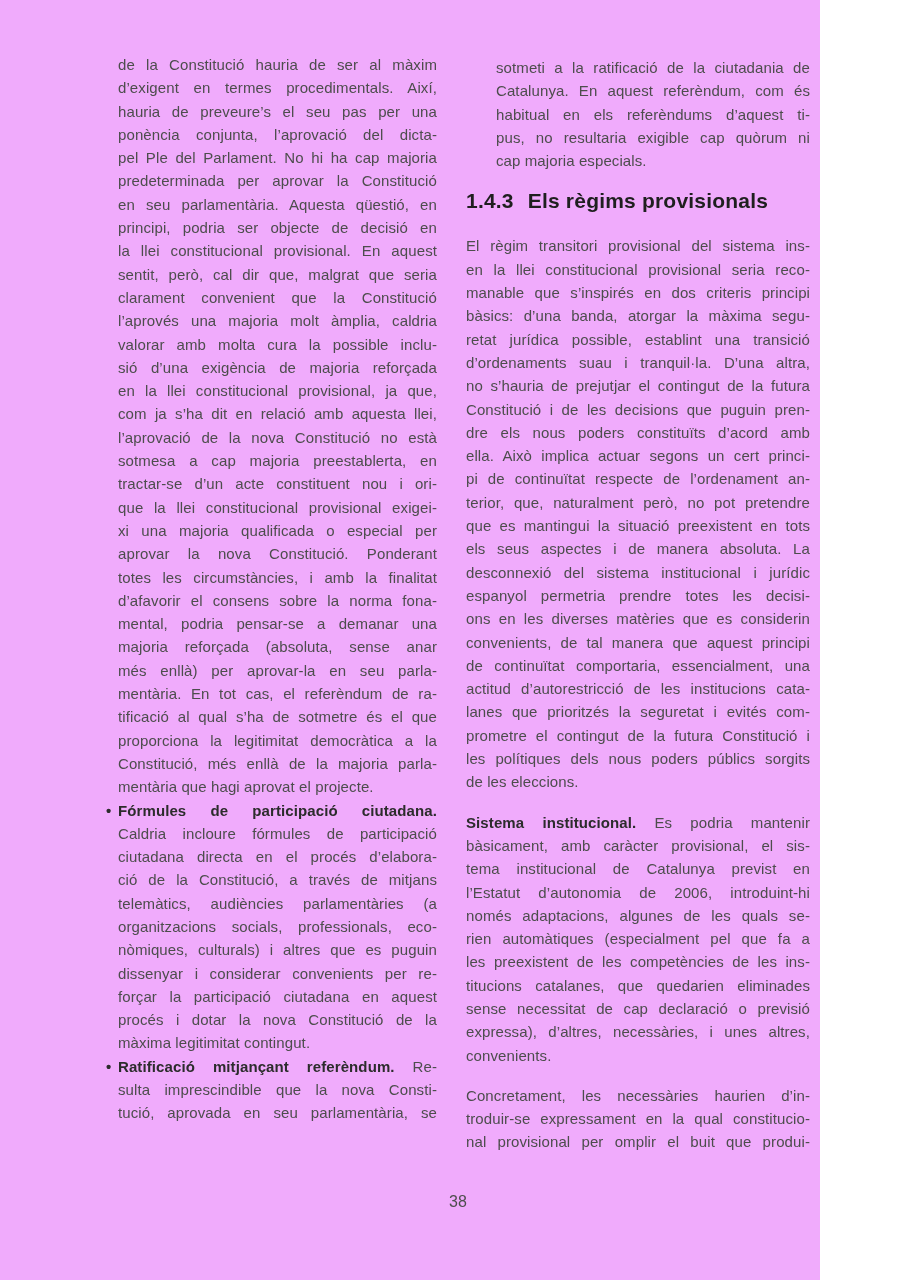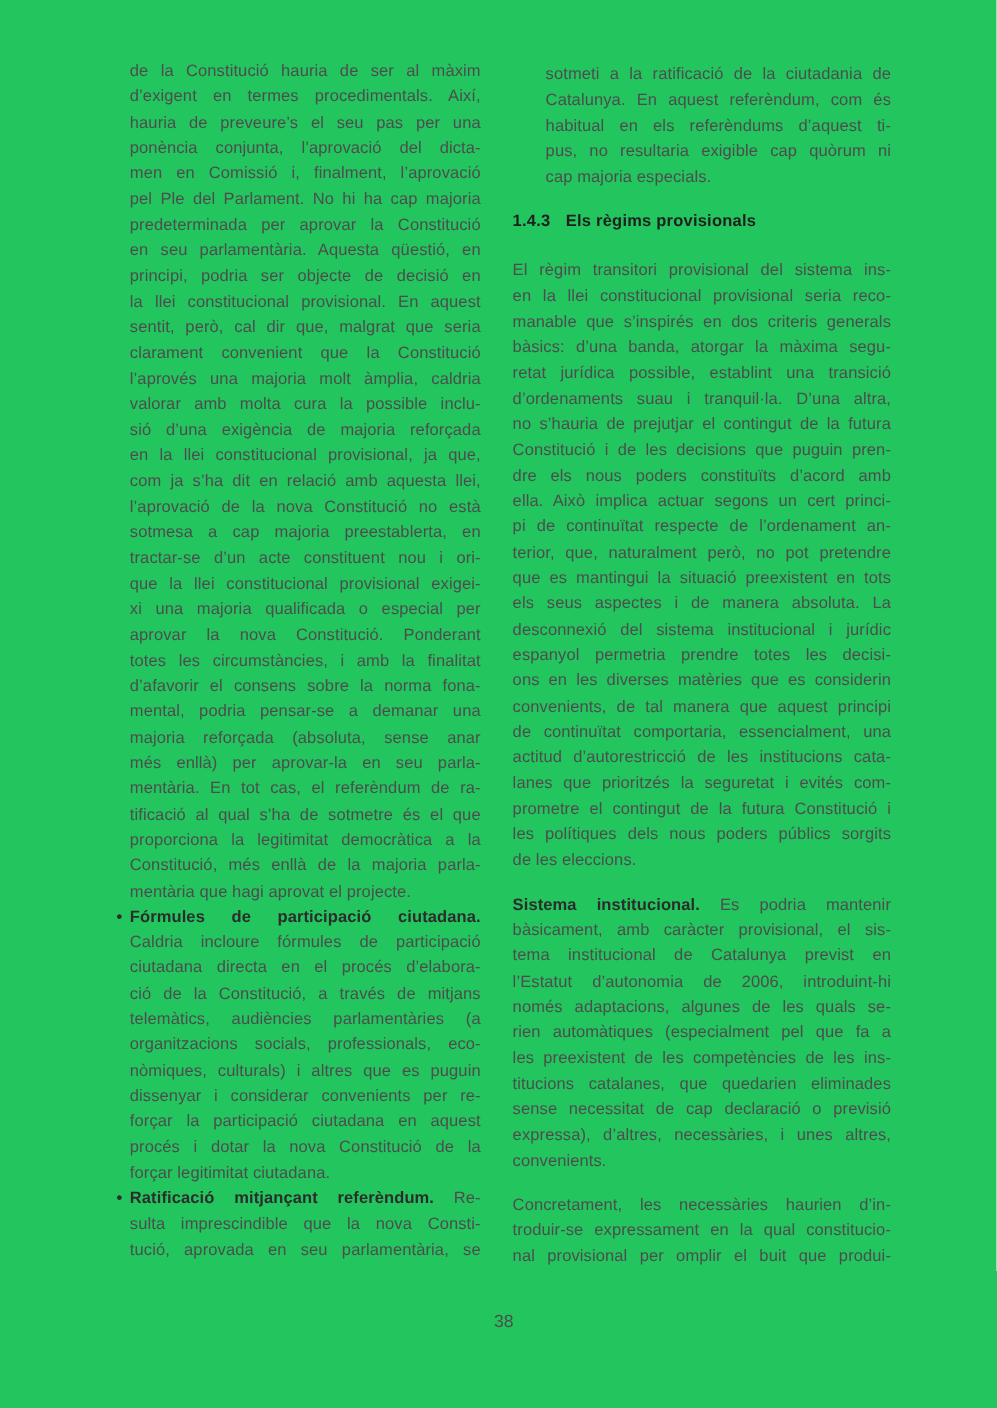--- a/index.html
+++ b/index.html
@@ -3,23 +3,23 @@
 <meta charset="utf-8">
 <style>
   html, body {
     margin: 0;
     padding: 0;
     background: #ffffff;
     font-family: "Liberation Sans", sans-serif;
   }
   .page {
     position: relative;
-    width: 906px;
+    width: 820px;
     height: 1280px;
-    background: #22c55e;
+    background: #f0abfc;
     overflow: hidden;
   }
   
   .col {
     position: absolute;
     top: 53px;
     font-size: 15px;
     line-height: 23.3px;
     color: #4d4d4d;
     letter-spacing: 0.1px;
@@ -53,21 +53,21 @@
   .bullet-marker {
     position: absolute;
     left: -12px;
     top: 0;
     color: #2c2c2c;
     font-weight: bold;
   }
   
   .section-heading {
     margin: 16px 0 20px 0;
-    font-size: 15px;
+    font-size: 21px;
     line-height: 26px;
     font-weight: bold;
     color: #1f1f1f;
     letter-spacing: 0.2px;
   }
   .section-heading .heading-number { margin-right: 14px; }
   
   .page-number {
     position: absolute;
     top: 1193px;
@@ -82,21 +82,20 @@
 <body>
 
 <div class="page">
 
   <div class="col col-left">
     <div class="para">
         <div class="line"><span>de la Constitució hauria de ser al màxim</span></div>
         <div class="line"><span>d’exigent en termes procedimentals. Així,</span></div>
         <div class="line"><span>hauria de preveure’s el seu pas per una</span></div>
         <div class="line"><span>ponència conjunta, l’aprovació del dicta-</span></div>
-        <div class="line"><span>men en Comissió i, finalment, l’aprovació</span></div>
         <div class="line"><span>pel Ple del Parlament. No hi ha cap majoria</span></div>
         <div class="line"><span>predeterminada per aprovar la Constitució</span></div>
         <div class="line"><span>en seu parlamentària. Aquesta qüestió, en</span></div>
         <div class="line"><span>principi, podria ser objecte de decisió en</span></div>
         <div class="line"><span>la llei constitucional provisional. En aquest</span></div>
         <div class="line"><span>sentit, però, cal dir que, malgrat que seria</span></div>
         <div class="line"><span>clarament convenient que la Constitució</span></div>
         <div class="line"><span>l’aprovés una majoria molt àmplia, caldria</span></div>
         <div class="line"><span>valorar amb molta cura la possible inclu-</span></div>
         <div class="line"><span>sió d’una exigència de majoria reforçada</span></div>
@@ -126,21 +125,21 @@
           <div class="line"><b>Fórmules de participació ciutadana.</b></div>
           <div class="line"><span>Caldria incloure fórmules de participació</span></div>
           <div class="line"><span>ciutadana directa en el procés d’elabora-</span></div>
           <div class="line"><span>ció de la Constitució, a través de mitjans</span></div>
           <div class="line"><span>telemàtics, audiències parlamentàries (a</span></div>
           <div class="line"><span>organitzacions socials, professionals, eco-</span></div>
           <div class="line"><span>nòmiques, culturals) i altres que es puguin</span></div>
           <div class="line"><span>dissenyar i considerar convenients per re-</span></div>
           <div class="line"><span>forçar la participació ciutadana en aquest</span></div>
           <div class="line"><span>procés i dotar la nova Constitució de la</span></div>
-          <div class="line"><span>forçar legitimitat ciutadana.</span></div>
+          <div class="line"><span>màxima legitimitat contingut.</span></div>
         </div>
     </div>
 
     <div class="bullet-item">
       <span class="bullet-marker">•</span>
       <div class="para continues">
           <div class="line"><b>Ratificació mitjançant referèndum.</b><span> Re-</span></div>
           <div class="line"><span>sulta imprescindible que la nova Consti-</span></div>
           <div class="line"><span>tució, aprovada en seu parlamentària, se</span></div>
         </div>
@@ -156,21 +155,21 @@
         <div class="line"><span>cap majoria especials.</span></div>
       </div>
 
     <h2 class="section-heading">
       <span class="heading-number">1.4.3</span><span>Els règims provisionals</span>
     </h2>
 
     <div class="para">
         <div class="line"><span>El règim transitori provisional del sistema ins-</span></div>
         <div class="line"><span>en la llei constitucional provisional seria reco-</span></div>
-        <div class="line"><span>manable que s’inspirés en dos criteris generals</span></div>
+        <div class="line"><span>manable que s’inspirés en dos criteris principi</span></div>
         <div class="line"><span>bàsics: d’una banda, atorgar la màxima segu-</span></div>
         <div class="line"><span>retat jurídica possible, establint una transició</span></div>
         <div class="line"><span>d’ordenaments suau i tranquil·la. D’una altra,</span></div>
         <div class="line"><span>no s’hauria de prejutjar el contingut de la futura</span></div>
         <div class="line"><span>Constitució i de les decisions que puguin pren-</span></div>
         <div class="line"><span>dre els nous poders constituïts d’acord amb</span></div>
         <div class="line"><span>ella. Això implica actuar segons un cert princi-</span></div>
         <div class="line"><span>pi de continuïtat respecte de l’ordenament an-</span></div>
         <div class="line"><span>terior, que, naturalment però, no pot pretendre</span></div>
         <div class="line"><span>que es mantingui la situació preexistent en tots</span></div>

